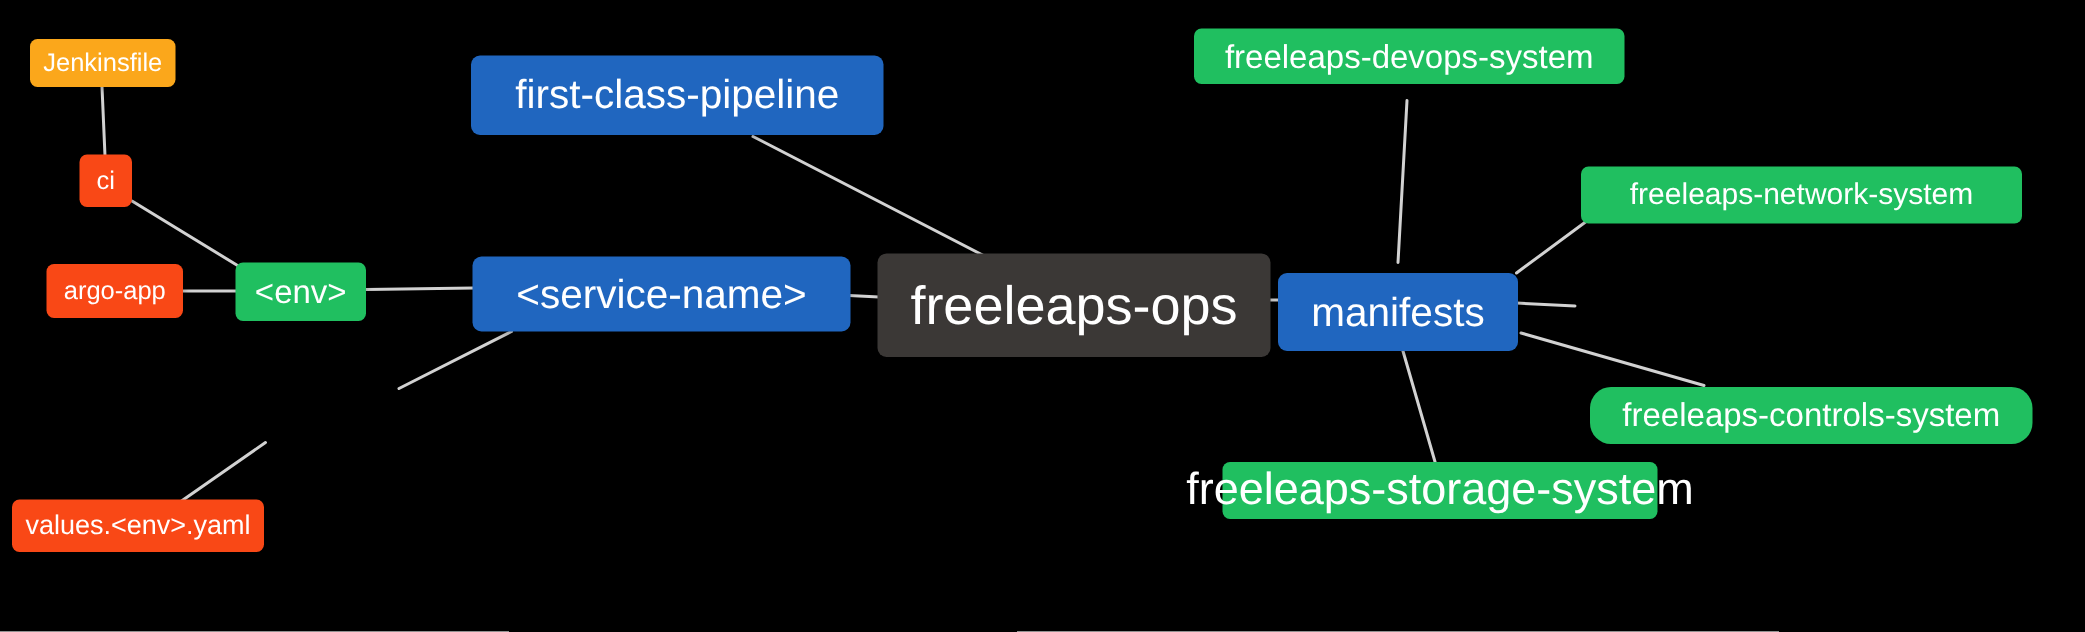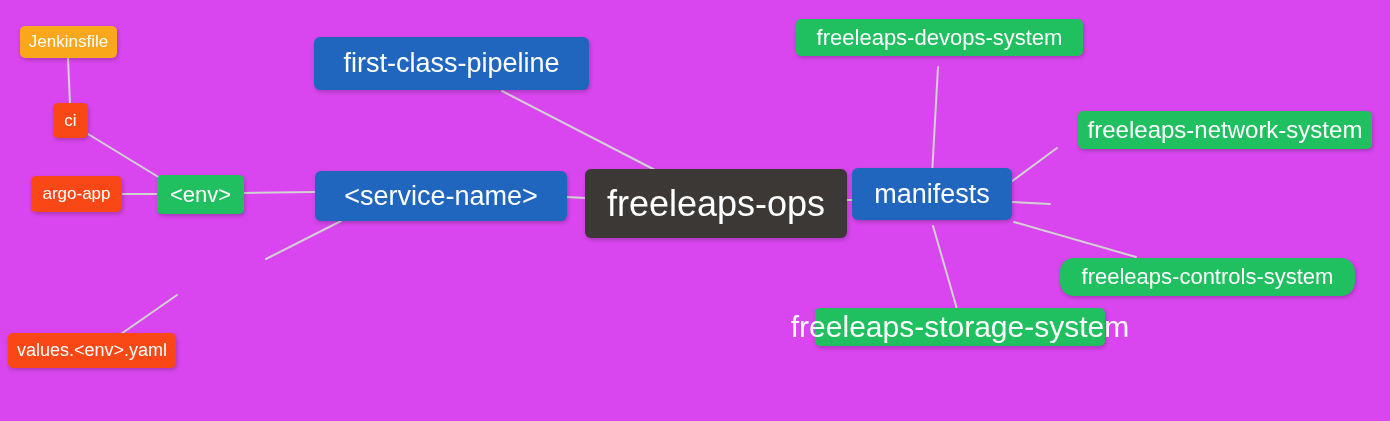--- a/index.html
+++ b/index.html
@@ -1,20 +1,20 @@
 <!DOCTYPE html>
 <html><head>
 <meta charset="utf-8">
 <style>
   html, body { margin: 0; padding: 0; background: #ffffff; }
   .canvas {
     position: relative;
     width: 1390px;
     height: 421px;
-    background: #d946ef;
+    background: #000000;
     font-family: "Liberation Sans", sans-serif;
     overflow: hidden;
   }
   .edges {
     position: absolute;
     left: 0; top: 0;
     width: 1390px; height: 421px;
     z-index: 1;
   }
   .edges line { stroke: #d2d2d2; stroke-width: 2; stroke-linecap: round; }
@@ -40,23 +40,23 @@
 
   .n-jenkinsfile { left: 20px;   top: 26px;  width: 97px;  height: 32px; font-size: 17px; }
   .n-ci          { left: 53px;   top: 103px; width: 35px;  height: 35px; font-size: 17px; }
   .n-argo        { left: 31px;   top: 176px; width: 91px;  height: 36px; font-size: 17px; }
   .n-env         { left: 157px;  top: 175px; width: 87px;  height: 39px; font-size: 22px; }
   .n-helm        { left: 147px;  top: 257px; width: 118px; height: 38px; font-size: 22px; }
   .n-values      { left: 8px;    top: 333px; width: 168px; height: 35px; font-size: 18px; }
   .n-fcp         { left: 314px;  top: 37px;  width: 275px; height: 53px; font-size: 27px; }
   .n-service     { left: 315px;  top: 171px; width: 252px; height: 50px; font-size: 27px; }
   .n-ops         { left: 585px;  top: 169px; width: 262px; height: 69px; font-size: 36px; }
-  .n-manifests   { left: 852px;  top: 168px; width: 160px; height: 52px; font-size: 27px; }
+  .n-manifests   { left: 852px;  top: 182px; width: 160px; height: 52px; font-size: 27px; }
   .n-devops      { left: 796px;  top: 19px;  width: 287px; height: 37px; font-size: 22px; }
-  .n-network     { left: 1054px; top: 111px; width: 294px; height: 38px; font-size: 24px; margin-left: 24px; }
+  .n-network     { left: 1054px; top: 111px; width: 294px; height: 38px; font-size: 20px; }
   .n-monitoring  { left: 1049px; top: 185px; width: 325px; height: 39px; font-size: 22px; }
   .n-controls    { left: 1060px; top: 258px; width: 295px; height: 38px; font-size: 22px; border-radius: 14px; }
   .n-storage     { left: 815px;  top: 308px; width: 290px; height: 38px; font-size: 30px; }
 </style>
 </head>
 <body>
 
 <div class="canvas">
 
   <svg class="edges" viewBox="0 0 1390 421" xmlns="http://www.w3.org/2000/svg">

